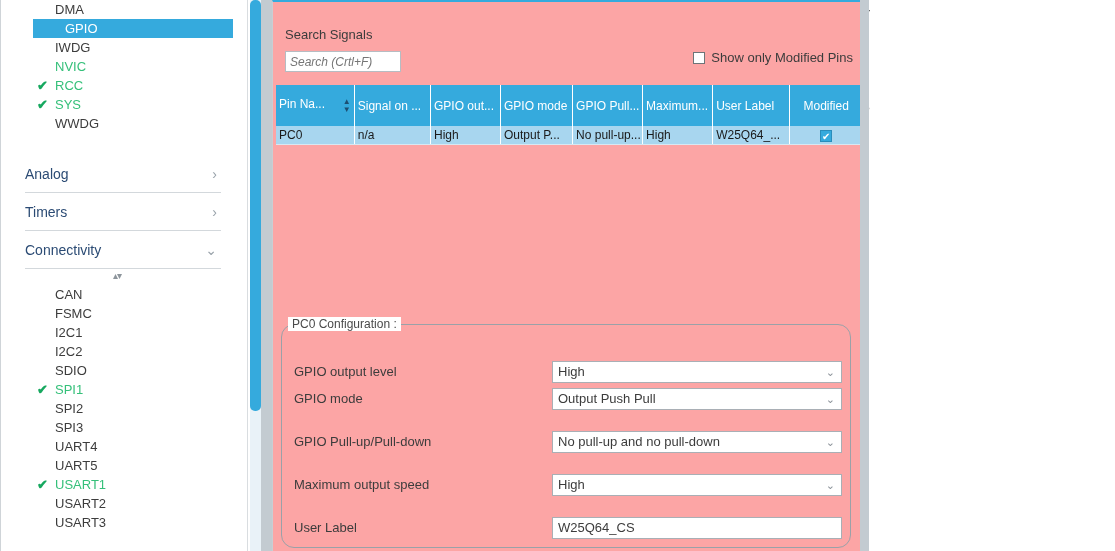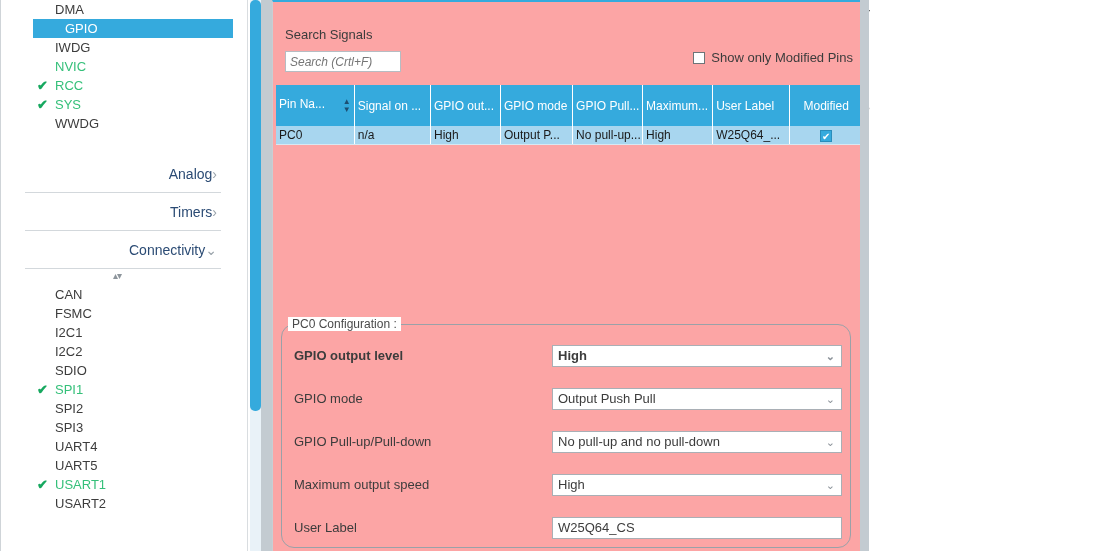--- a/index.html
+++ b/index.html
@@ -42,22 +42,22 @@
     color: #17a85f; font-size: 13px; font-weight: bold;
     line-height: 19px;
   }
 
   .sec-gap { height: 22px; }
 
   .section-head {
     margin: 0 12px 0 24px;
     height: 38px;
     border-bottom: 1px solid #d3d8dc;
-    display: flex; align-items: center; justify-content: flex-end;
-    color: #2b4b74; font-size: 14px;
+    display: flex; align-items: center; justify-content: space-between;
+    color: #2b4b74; font-size: 14px; gap: 8px;
   }
   .section-head .chev {
     color: #9aa3ab; font-size: 14px; padding-right: 4px;
   }
   .updown {
     text-align: center; height: 16px; line-height: 14px;
     color: #8d959c; font-size: 10px; letter-spacing: -1px;
   }
 
   
@@ -219,20 +219,21 @@
           <div class="periph-item"><span>I2C1</span></div>
           <div class="periph-item"><span>I2C2</span></div>
           <div class="periph-item"><span>SDIO</span></div>
           <div class="periph-item enabled"><span class="periph-check">✔</span><span>SPI1</span></div>
           <div class="periph-item"><span>SPI2</span></div>
           <div class="periph-item"><span>SPI3</span></div>
           <div class="periph-item"><span>UART4</span></div>
           <div class="periph-item"><span>UART5</span></div>
           <div class="periph-item enabled"><span class="periph-check">✔</span><span>USART1</span></div>
           <div class="periph-item"><span>USART2</span></div>
+          <div class="periph-item"><span>USART3</span></div>
         </div>
     </div>
     <div id="sb-track"></div>
     <div id="sb-thumb"></div>
   </div>
   <div id="sb-gutter"></div>
 
   <div id="center">
 
     <div id="search-label">Search Signals</div>
@@ -269,21 +270,21 @@
             <td style="width: 68px;">High</td>
             <td style="width: 75px;">W25Q64_...</td>
             <td class="last ctr" style="width: 70px;"><span class="cellchk">✔</span></td>
           </tr>
         </tbody>
     </table>
 
     <div id="cfg">
       <div id="cfg-legend">PC0 Configuration :</div>
       <div id="cfg-rows">
-          <div class="cfg-row" style="top: 20px; font-weight: bold;">
+          <div class="cfg-row" style="top: 36px;">
             <div class="cfg-label">GPIO output level</div>
             <div class="cfg-field"><span>High</span><span class="fchev">⌄</span></div>
           </div>
           <div class="cfg-row" style="top: 63px;">
             <div class="cfg-label">GPIO mode</div>
             <div class="cfg-field"><span>Output Push Pull</span><span class="fchev">⌄</span></div>
           </div>
           <div class="cfg-row" style="top: 106px;">
             <div class="cfg-label">GPIO Pull-up/Pull-down</div>
             <div class="cfg-field"><span>No pull-up and no pull-down</span><span class="fchev">⌄</span></div>

